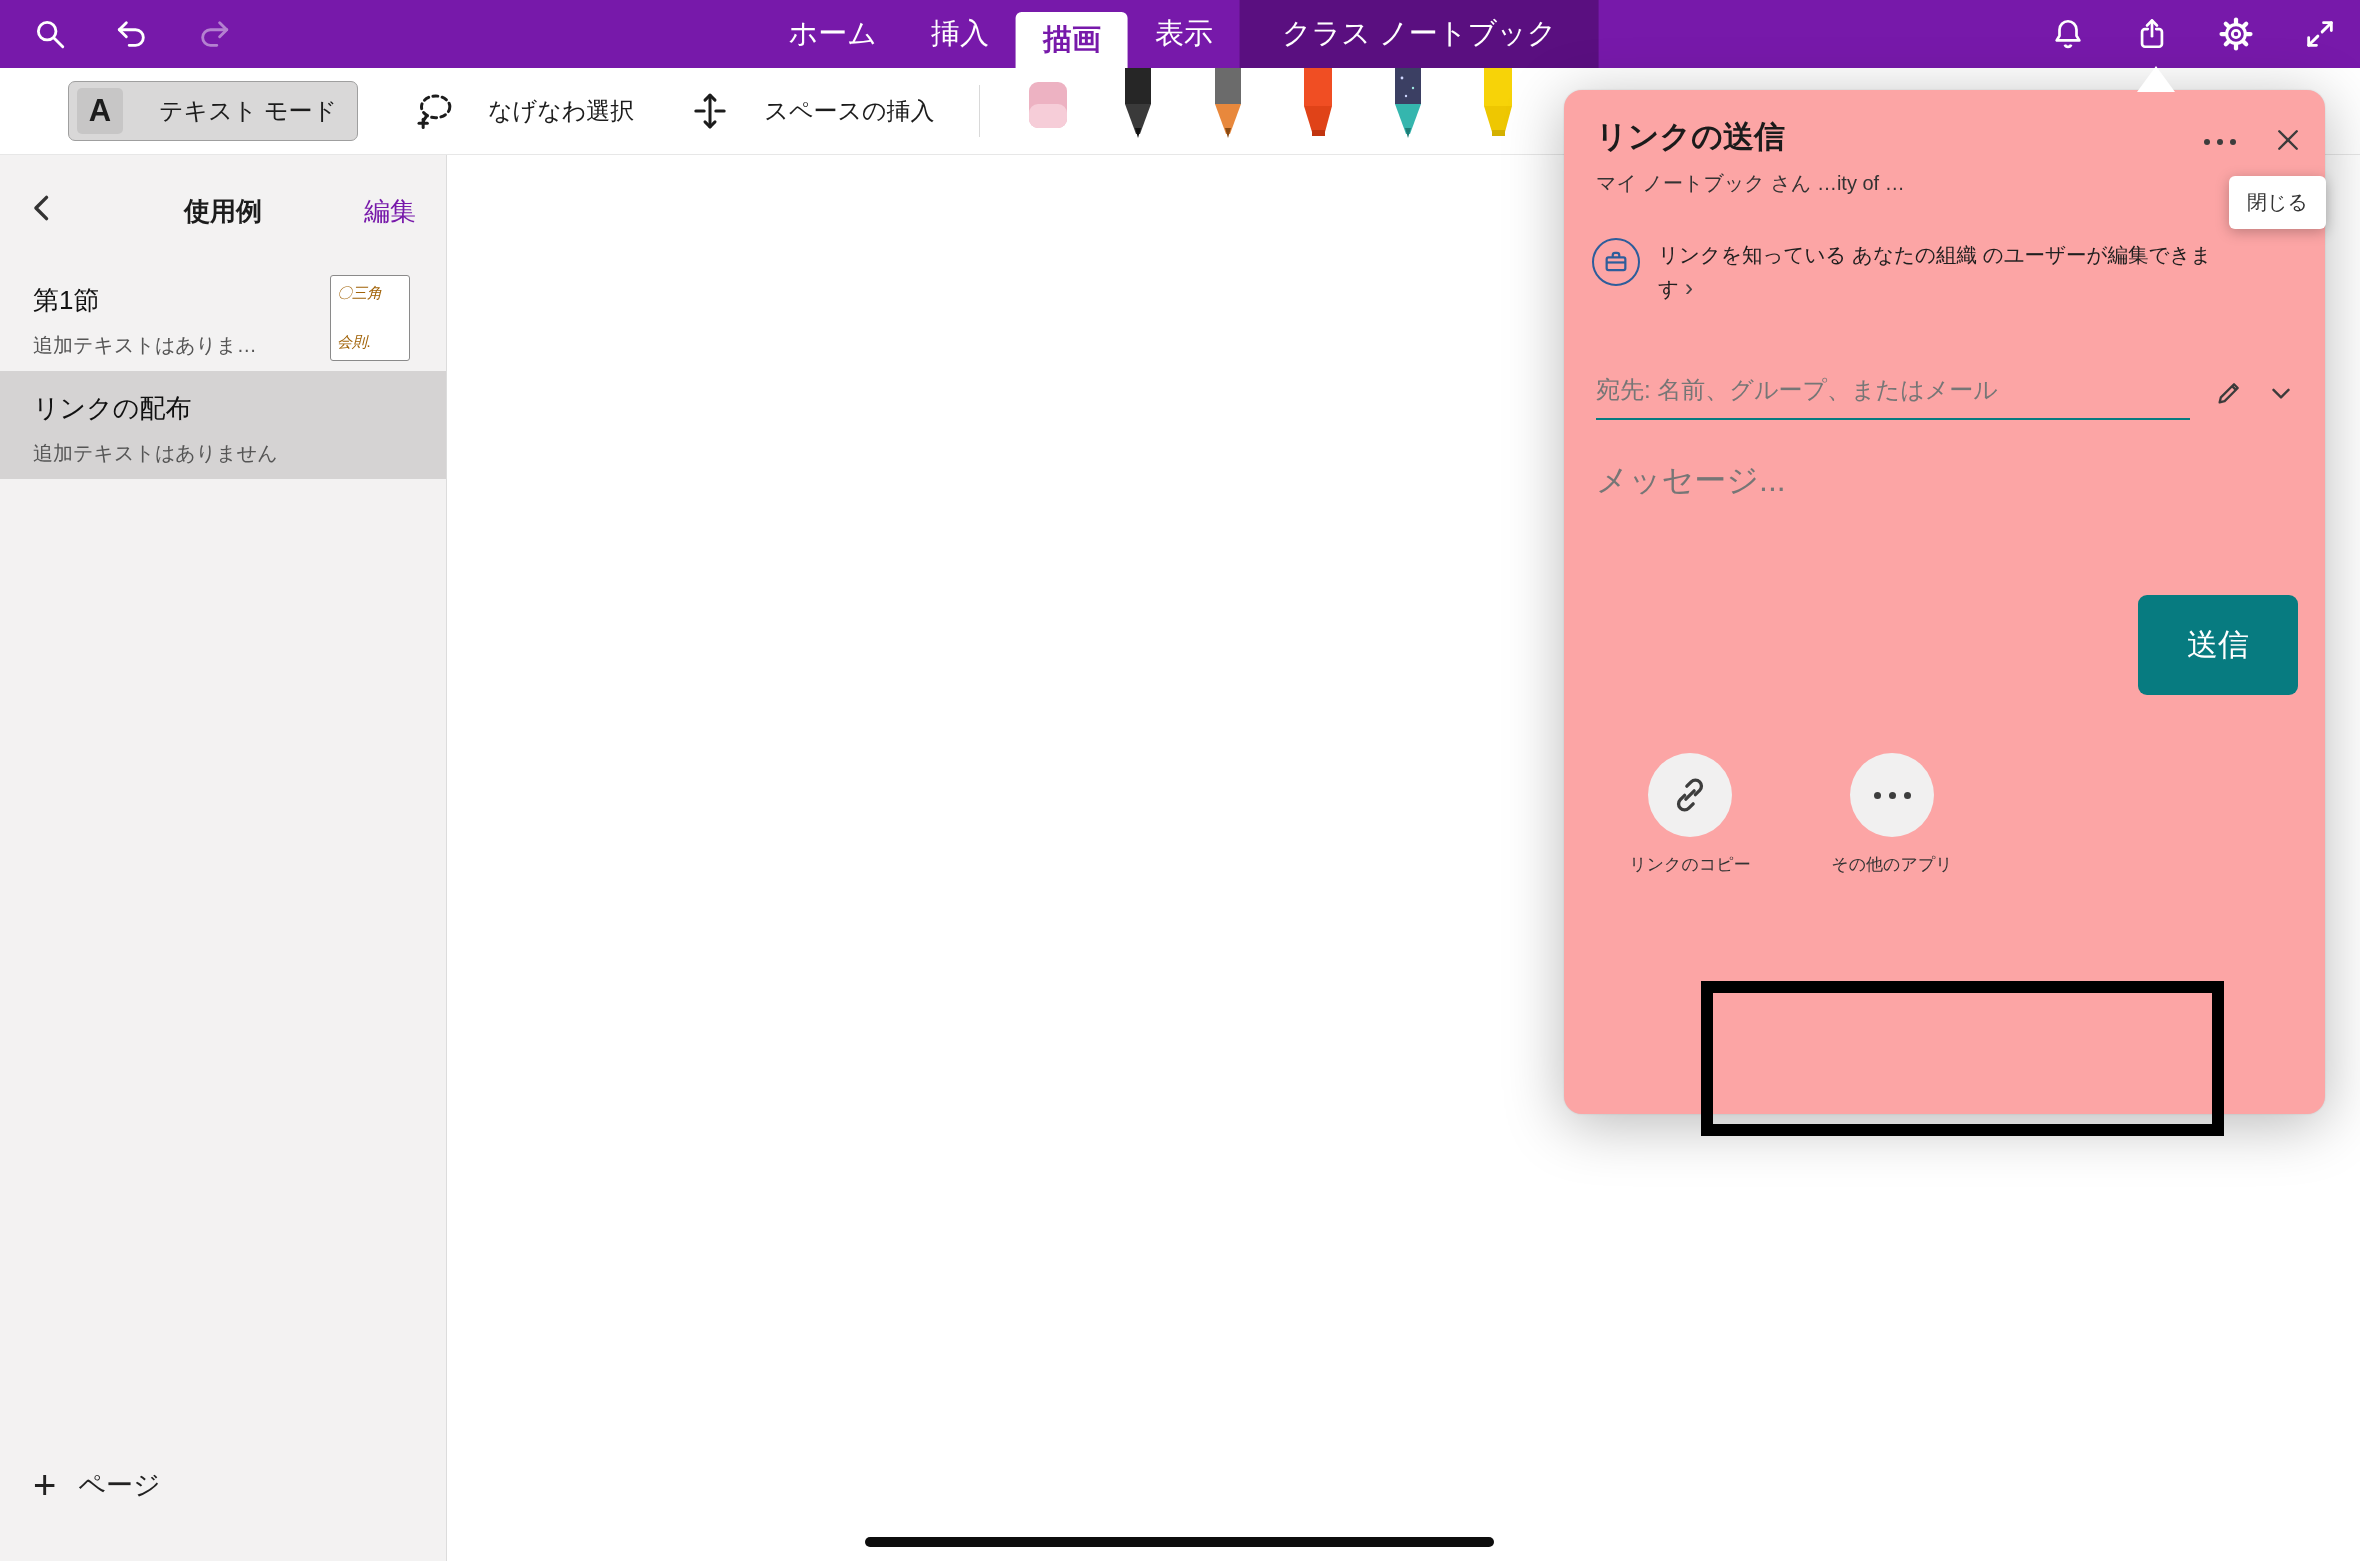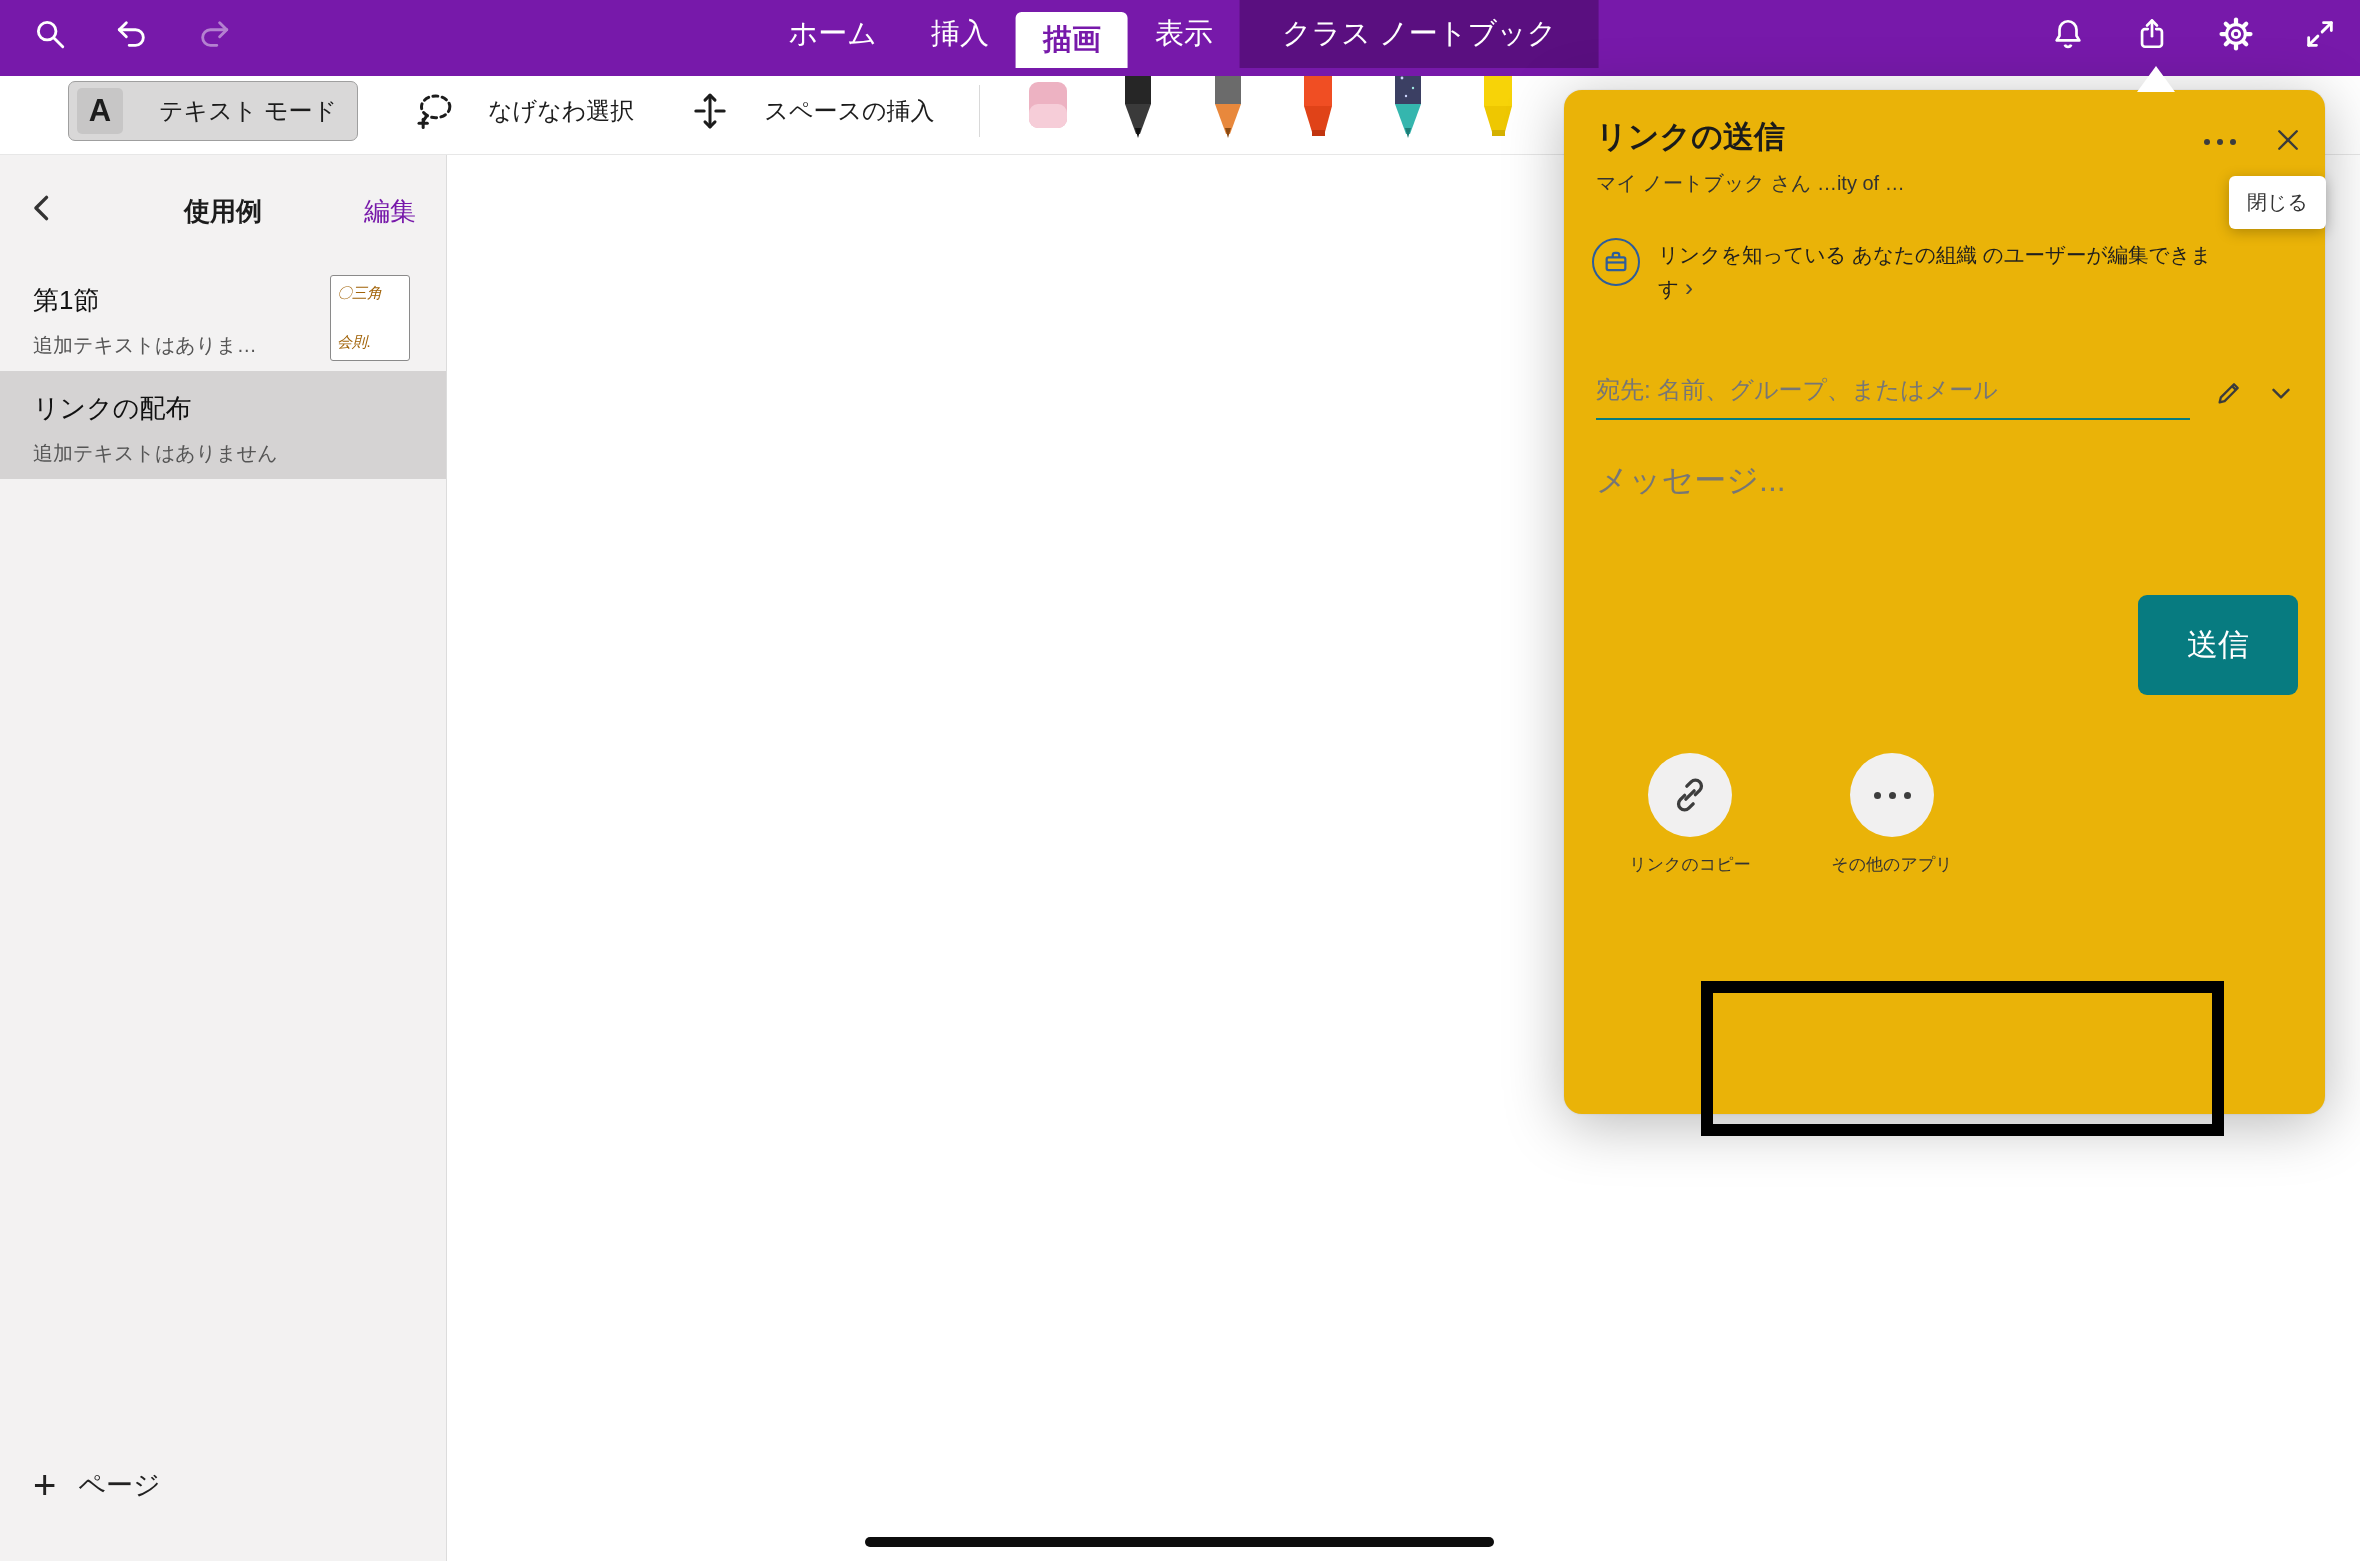--- a/index.html
+++ b/index.html
@@ -1,21 +1,21 @@
 <!DOCTYPE html>
 <html style="--purple: #7719aa; --purple-dark: #5a0f80; --teal: #077b80; --sidebar-bg: #f3f2f2; --sidebar-selected: #d5d3d3;"><head>
 <meta charset="utf-8">
 <style>
   * { margin:0; padding:0; box-sizing:border-box; }
   html,body { width:2360px; height:1561px; background:#fff;
     font-family:"Liberation Sans","DejaVu Sans",sans-serif; color:#222; }
   .app { position:relative; width:2360px; height:1561px; overflow:hidden; background:#fff; }
 
   
-  .topbar { position:absolute; left:0; top:0; width:2360px; height:76px;
+  .topbar { position:absolute; left:0; top:0; width:2360px; height:68px;
     background:var(--purple,#7719aa); display:flex; align-items:center; z-index:10; }
   .tb-left { position:absolute; left:20px; top:0; height:68px; display:flex; align-items:center; gap:46px; padding-left:12px; }
   .tb-right { position:absolute; right:22px; top:0; height:68px; display:flex; align-items:center; gap:48px; }
   .tb-icon { width:36px; height:36px; display:flex; align-items:center; justify-content:center; cursor:pointer; }
   .tb-icon svg { width:34px; height:34px; }
   .tb-icon.disabled { opacity:.45; }
   .tabs { position:absolute; left:50%; transform:translateX(-50%); top:0; height:68px; display:flex; align-items:stretch; }
   .tab { display:flex; align-items:center; padding:0 27px; color:#fff; font-size:29px; white-space:nowrap; cursor:pointer; }
   .tab.selected { background:#fff; color:var(--purple,#7719aa); font-weight:700; align-self:flex-end; height:56px; border-radius:6px 6px 0 0; }
   .tab.dark { background:var(--purple-dark,#5a0f80); padding:0 42px; }
@@ -56,21 +56,21 @@
     font-family:"Liberation Serif","DejaVu Serif",serif; font-style:italic; font-size:15px; color:#a16207;
     display:flex; flex-direction:column; justify-content:space-between; }
   .add-page { position:absolute; left:33px; bottom:56px; display:flex; align-items:center; gap:22px; cursor:pointer; }
   .add-page .plus { font-size:40px; font-weight:300; color:#222; line-height:1; }
   .add-page .lbl { font-size:27px; color:#222; }
 
   
   .canvas { position:absolute; left:447px; top:155px; right:0; bottom:0; background:#fff; }
 
   
-  .share-panel { position:absolute; left:1564px; top:90px; width:761px; height:1024px; background:#eab308;
+  .share-panel { position:absolute; left:1564px; top:90px; width:761px; height:1024px; background:#fca5a5;
     border-radius:18px; box-shadow:0 10px 60px rgba(0,0,0,.28), 0 0 2px rgba(0,0,0,.12); z-index:20; }
   .panel-caret { position:absolute; left:2137px; top:66px; width:0; height:0;
     border-left:19px solid transparent; border-right:19px solid transparent; border-bottom:26px solid #fff; z-index:21; }
   .sp-title { position:absolute; left:32px; top:26px; font-size:31px; font-weight:700; color:#1b1b1b; }
   .sp-more { position:absolute; left:636px; top:32px; width:40px; height:40px; display:flex; align-items:center;
     justify-content:center; gap:7px; cursor:pointer; }
   .sp-more .dot { width:6px; height:6px; border-radius:50%; background:#3d3d3d; }
   .sp-close { position:absolute; left:704px; top:30px; width:40px; height:40px; cursor:pointer; display:flex; align-items:center; justify-content:center; }
   .sp-close svg { width:30px; height:30px; }
   .sp-sub { position:absolute; left:32px; top:80px; font-size:20px; color:#333; width:650px; white-space:nowrap; overflow:hidden; }

